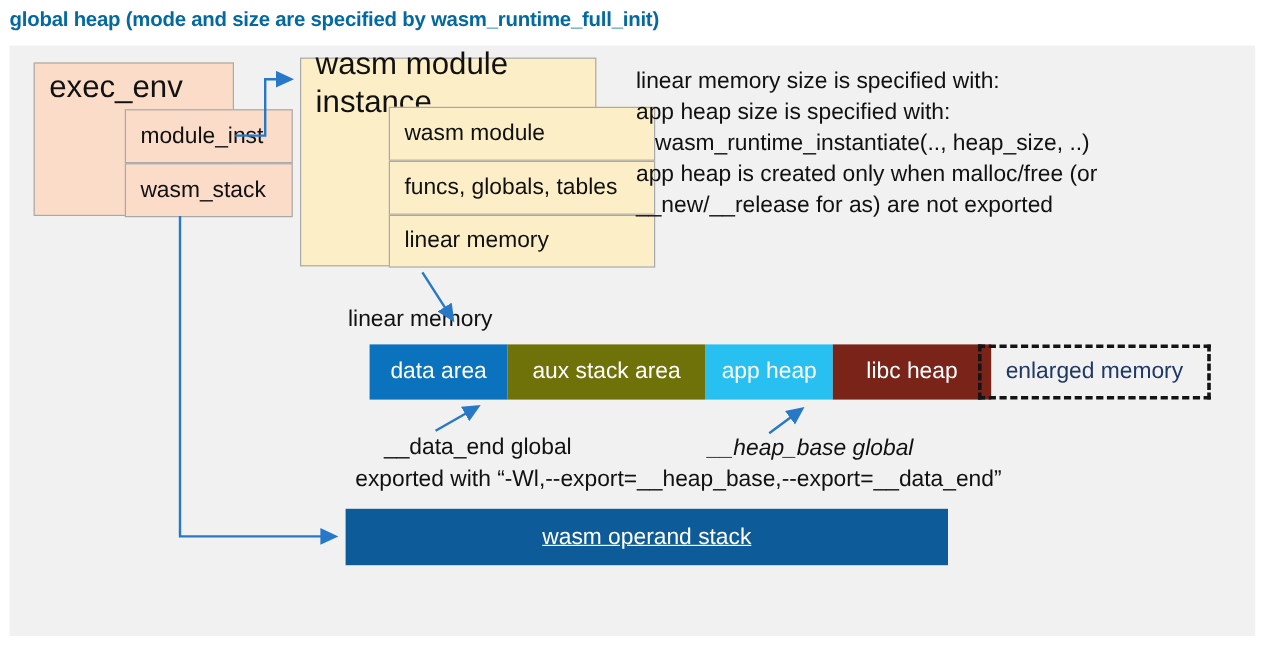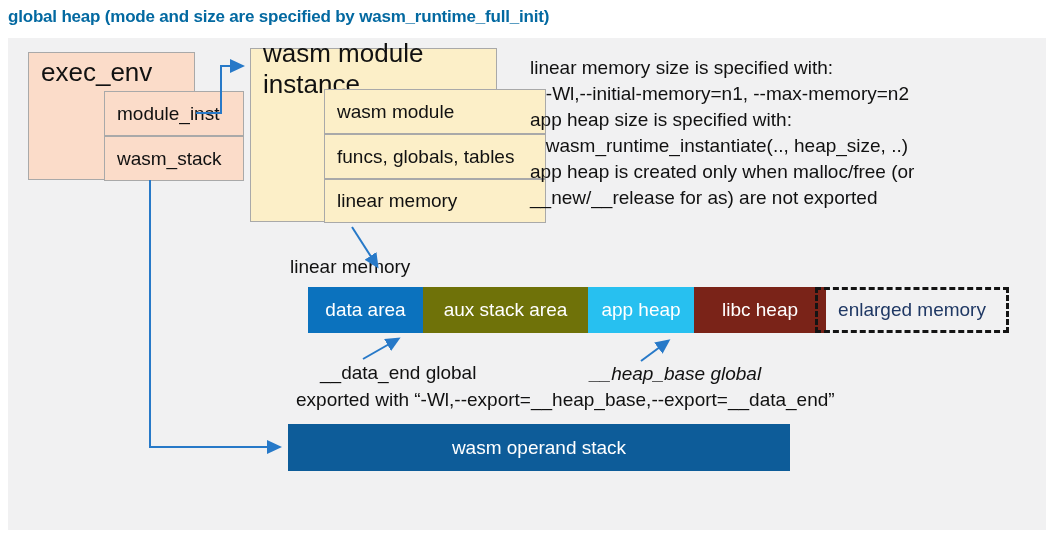--- a/index.html
+++ b/index.html
@@ -40,21 +40,21 @@
     color:#fff;font-size:19px;white-space:nowrap;margin-left:18px;
   }
   .seg-enlarged{
     border:3px dashed #141414;background:transparent;color:#1f3864;
   }
   .ann{position:absolute;font-size:19px;white-space:nowrap;}
   
   .opstack{
     position:absolute;left:288px;top:424px;width:502px;height:47px;
     display:flex;align-items:center;justify-content:center;
-    color:#fff;font-size:19px;
+    color:#fff;font-size:19px;text-decoration:underline;
   }
   
   .notes-bottom{position:absolute;left:190px;top:478px;font-size:19px;line-height:25px;letter-spacing:-0.2px;}
   
   .arrows{position:absolute;left:0;top:0;width:1054px;height:547px;pointer-events:none;}
 </style>
 </head>
 <body>
 
 <div class="canvas">
@@ -71,21 +71,20 @@
 
   <div class="structbox inst" style="left:250px;top:48px;width:247px;height:174px;">
     <div class="hdr" style="height:40px;">wasm module instance</div>
     <div class="subbox" style="left:25px;top:40px;width:222px;height:45px;">wasm module</div>
     <div class="subbox" style="left:25px;top:85px;width:222px;height:45px;">funcs, globals, tables</div>
     <div class="subbox" style="left:25px;top:130px;width:222px;height:44px;">linear memory</div>
   </div>
 
   <div class="notes-right">
     <div>linear memory size is specified with:</div>
-    <div>   -Wl,--initial-memory=n1, --max-memory=n2</div>
     <div>app heap size is specified with:</div>
     <div>   wasm_runtime_instantiate(.., heap_size, ..)</div>
     <div>app heap is created only when malloc/free (or</div>
     <div>__new/__release for as) are not exported</div>
   </div>
 
   <div class="lm-label">linear memory</div>
 
   <div class="seg" style="left: 290px; width: 115px; background: rgb(11, 114, 190);">data area</div>
   <div class="seg" style="left: 405px; width: 165px; background: rgb(111, 114, 9);">aux stack area</div>

